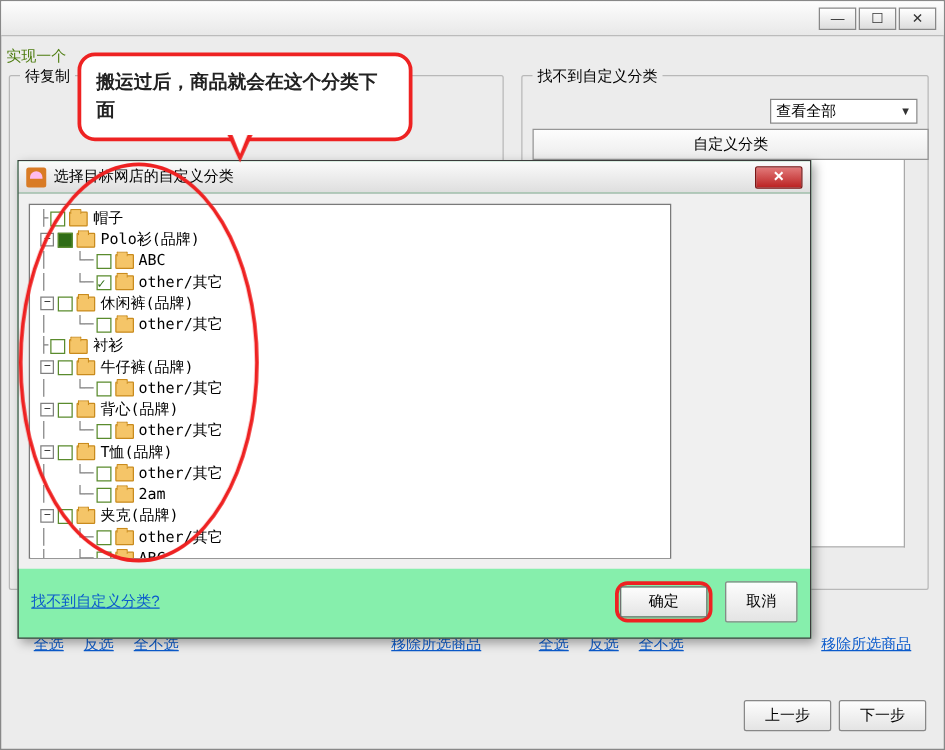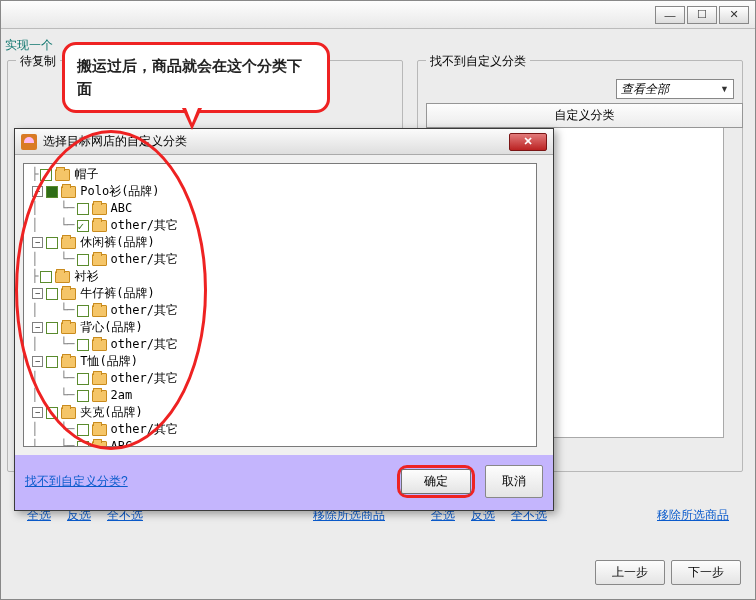--- a/index.html
+++ b/index.html
@@ -33,21 +33,21 @@
     width: 30px; height: 18px;
     border: 1px solid #888;
     background: linear-gradient(#fff,#ddd);
     display: flex; align-items:center; justify-content:center;
     font-size: 11px;
     color:#333;
   }
   .subtitle {
     padding: 8px 4px 6px 4px;
     font-size: 12px;
-    color: #0f766e;
+    color: #4d7c0f;
   }
   .content-row {
     display: flex;
     padding: 0 6px;
     gap: 14px;
   }
   .group-box {
     border: 1px solid #b8b8b8;
     border-radius: 2px;
     padding-top: 10px;
@@ -63,21 +63,20 @@
     background: #ececec;
     padding: 0 4px;
     font-size: 12px;
   }
   .group-inner {
     padding: 8px;
   }
   .view-row {
     display:flex; justify-content:flex-end; align-items:center; gap:4px;
     margin-bottom:4px;
-    font-style:italic;
   }
   .combo {
     width:118px;height:20px;border:1px solid #888;background:#fff;
     display:flex;align-items:center;justify-content:space-between;
     padding:0 4px;font-size:12px;
   }
   .combo .arrow { font-size:9px;color:#333; }
   .col-header {
     width: 317px;
     border:1px solid #969696;
@@ -109,24 +108,24 @@
     padding: 3px 16px;
     font-size: 12px;
     border-radius:2px;
     text-align:right;
   }
 
   
   .modal {
     position:absolute;
     left:14px; top:128px;
-    width: 540px;
+    width: 635px;
     border: 1px solid #3b3b3b;
     box-shadow: 3px 3px 8px rgba(0,0,0,.35);
-    background:#c4b5fd;
+    background:#86efac;
   }
   .modal-title {
     height:26px;
     background: linear-gradient(#fbfbfb,#dedede);
     border-bottom:1px solid #aaa;
     display:flex; align-items:center; justify-content:space-between;
     padding:0 6px;
   }
   .modal-title-left { display:flex; align-items:center; gap:6px; }
   .modal-icon {

